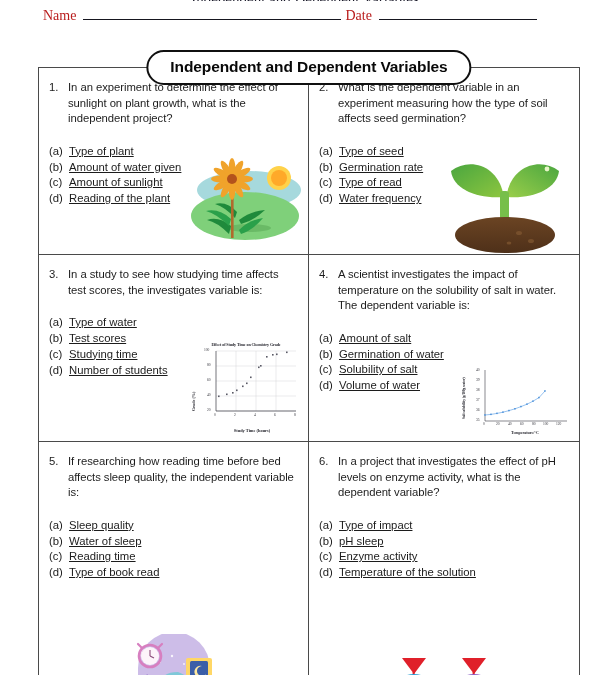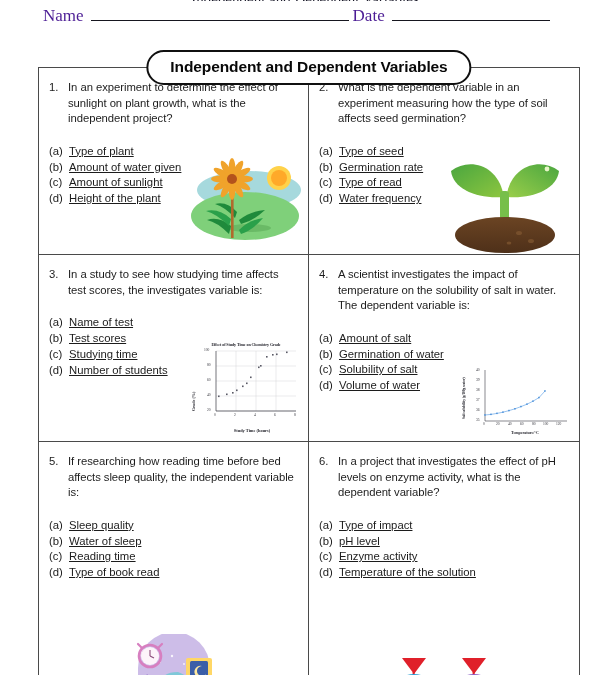--- a/index.html
+++ b/index.html
@@ -31,22 +31,22 @@
   }
 
   .name-date-row {
     position: absolute;
     top: 6px;
     left: 43px;
     width: 545px;
     display: flex;
     align-items: baseline;
     font-family: "Liberation Serif", serif;
-    font-size: 17px;
-    color: #4c1d95;
+    font-size: 14px;
+    color: #b91c1c;
   }
   .nd-label { white-space: nowrap; }
   .nd-rule {
     border-bottom: 1.4px solid #16161f;
     height: 13px;
     margin: 0 4px 0 7px;
   }
   .nd-rule.name { width: 258px; }
   .nd-rule.date { width: 158px; }
 
@@ -226,21 +226,21 @@
         <div class="opt">
           <span class="opt-key">(b)</span>
           <span class="opt-label">Amount of water given</span>
         </div>
         <div class="opt">
           <span class="opt-key">(c)</span>
           <span class="opt-label">Amount of sunlight</span>
         </div>
         <div class="opt">
           <span class="opt-key">(d)</span>
-          <span class="opt-label">Height of the plant</span>
+          <span class="opt-label">Reading of the plant</span>
         </div>
       </div>
       <div class="art art-sunflower">
         <svg viewBox="0 0 120 98" width="120" height="98">
           <ellipse cx="62" cy="36" rx="52" ry="19" fill="#a6d9dd"></ellipse>
           <ellipse cx="58" cy="62" rx="54" ry="24" fill="#7fd07a"></ellipse>
           <circle cx="92" cy="24" r="12" fill="#ffd24a"></circle>
           <circle cx="92" cy="24" r="8" fill="#ffa929"></circle>
           <ellipse cx="62" cy="74" rx="22" ry="4" fill="#6aba66"></ellipse>
           <path d="M42 80 Q30 68 20 66 Q32 62 44 72 Z" fill="#1f8a3b"></path>
@@ -320,21 +320,21 @@
     </div>
 
     <div class="cell col-left row-1">
       <div class="q-head">
         <span class="q-num">3.</span>
         <span class="q-text">In a study to see how studying time affects test scores, the investigates variable is:</span>
       </div>
       <div class="q-options">
         <div class="opt">
           <span class="opt-key">(a)</span>
-          <span class="opt-label">Name of test</span>
+          <span class="opt-label">Type of water</span>
         </div>
         <div class="opt">
           <span class="opt-key">(b)</span>
           <span class="opt-label">Test scores</span>
         </div>
         <div class="opt">
           <span class="opt-key">(c)</span>
           <span class="opt-label">Studying time</span>
         </div>
         <div class="opt">
@@ -509,21 +509,21 @@
         <span class="q-num">6.</span>
         <span class="q-text">In a project that investigates the effect of pH levels on enzyme activity, what is the dependent variable?</span>
       </div>
       <div class="q-options">
         <div class="opt">
           <span class="opt-key">(a)</span>
           <span class="opt-label">Type of impact</span>
         </div>
         <div class="opt">
           <span class="opt-key">(b)</span>
-          <span class="opt-label">pH level</span>
+          <span class="opt-label">pH sleep</span>
         </div>
         <div class="opt">
           <span class="opt-key">(c)</span>
           <span class="opt-label">Enzyme activity</span>
         </div>
         <div class="opt">
           <span class="opt-key">(d)</span>
           <span class="opt-label">Temperature of the solution</span>
         </div>
       </div>

